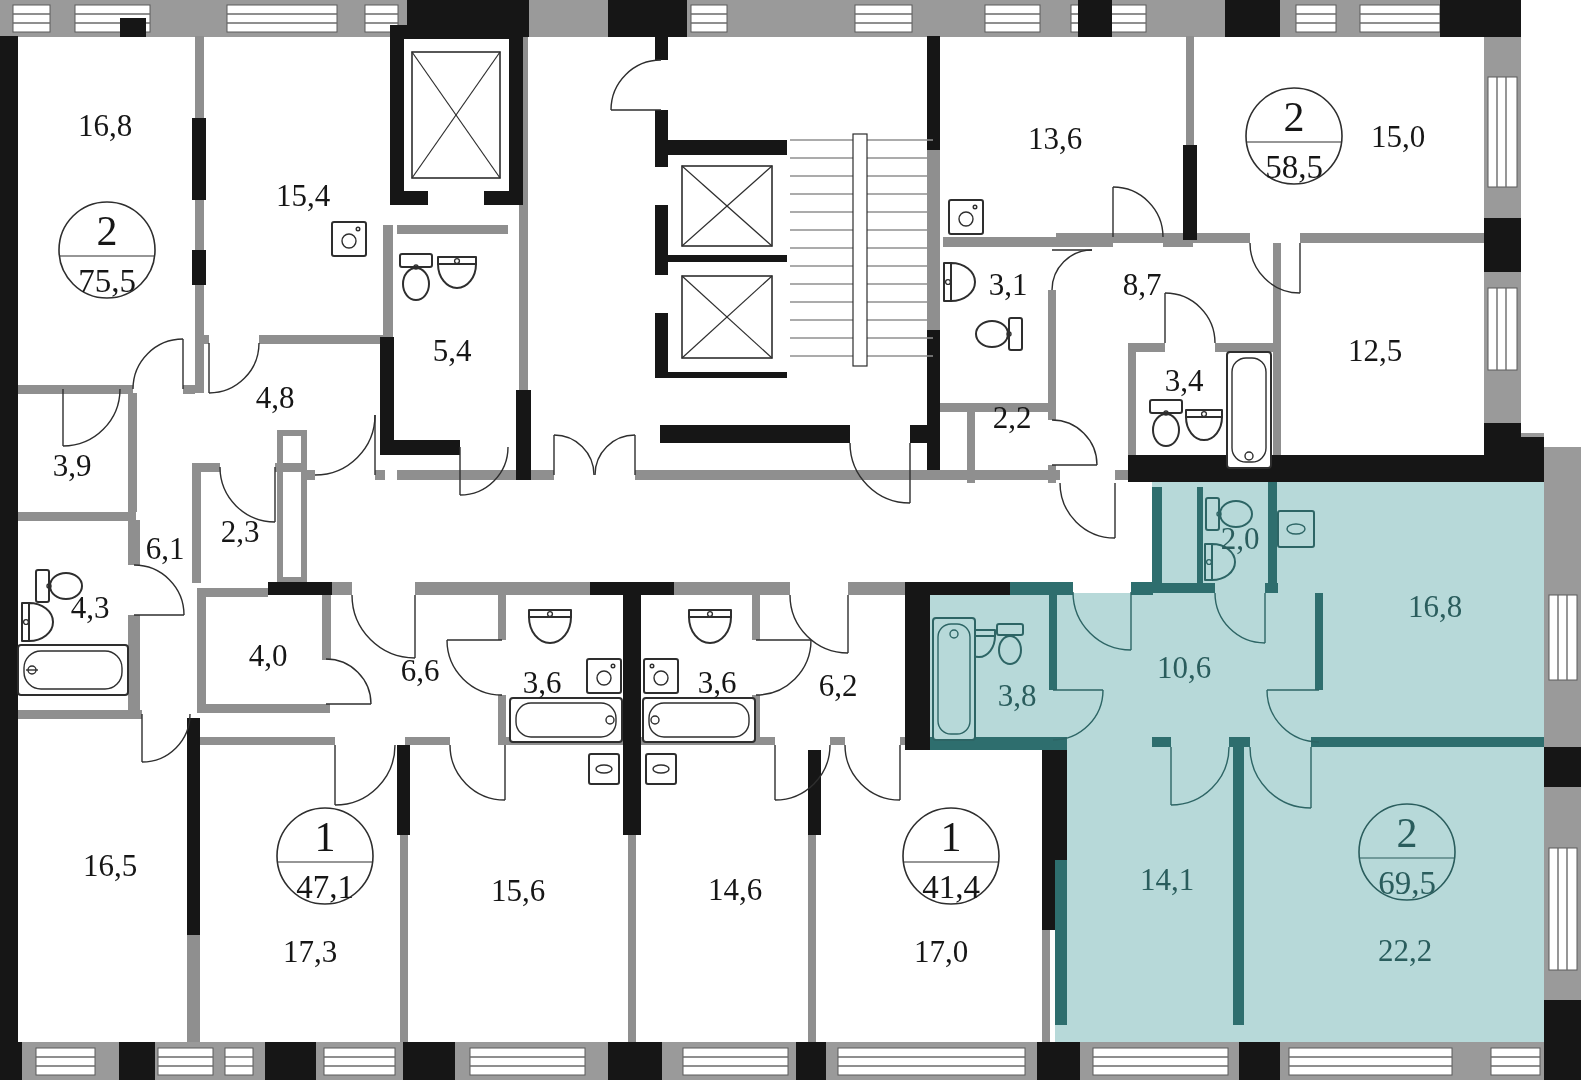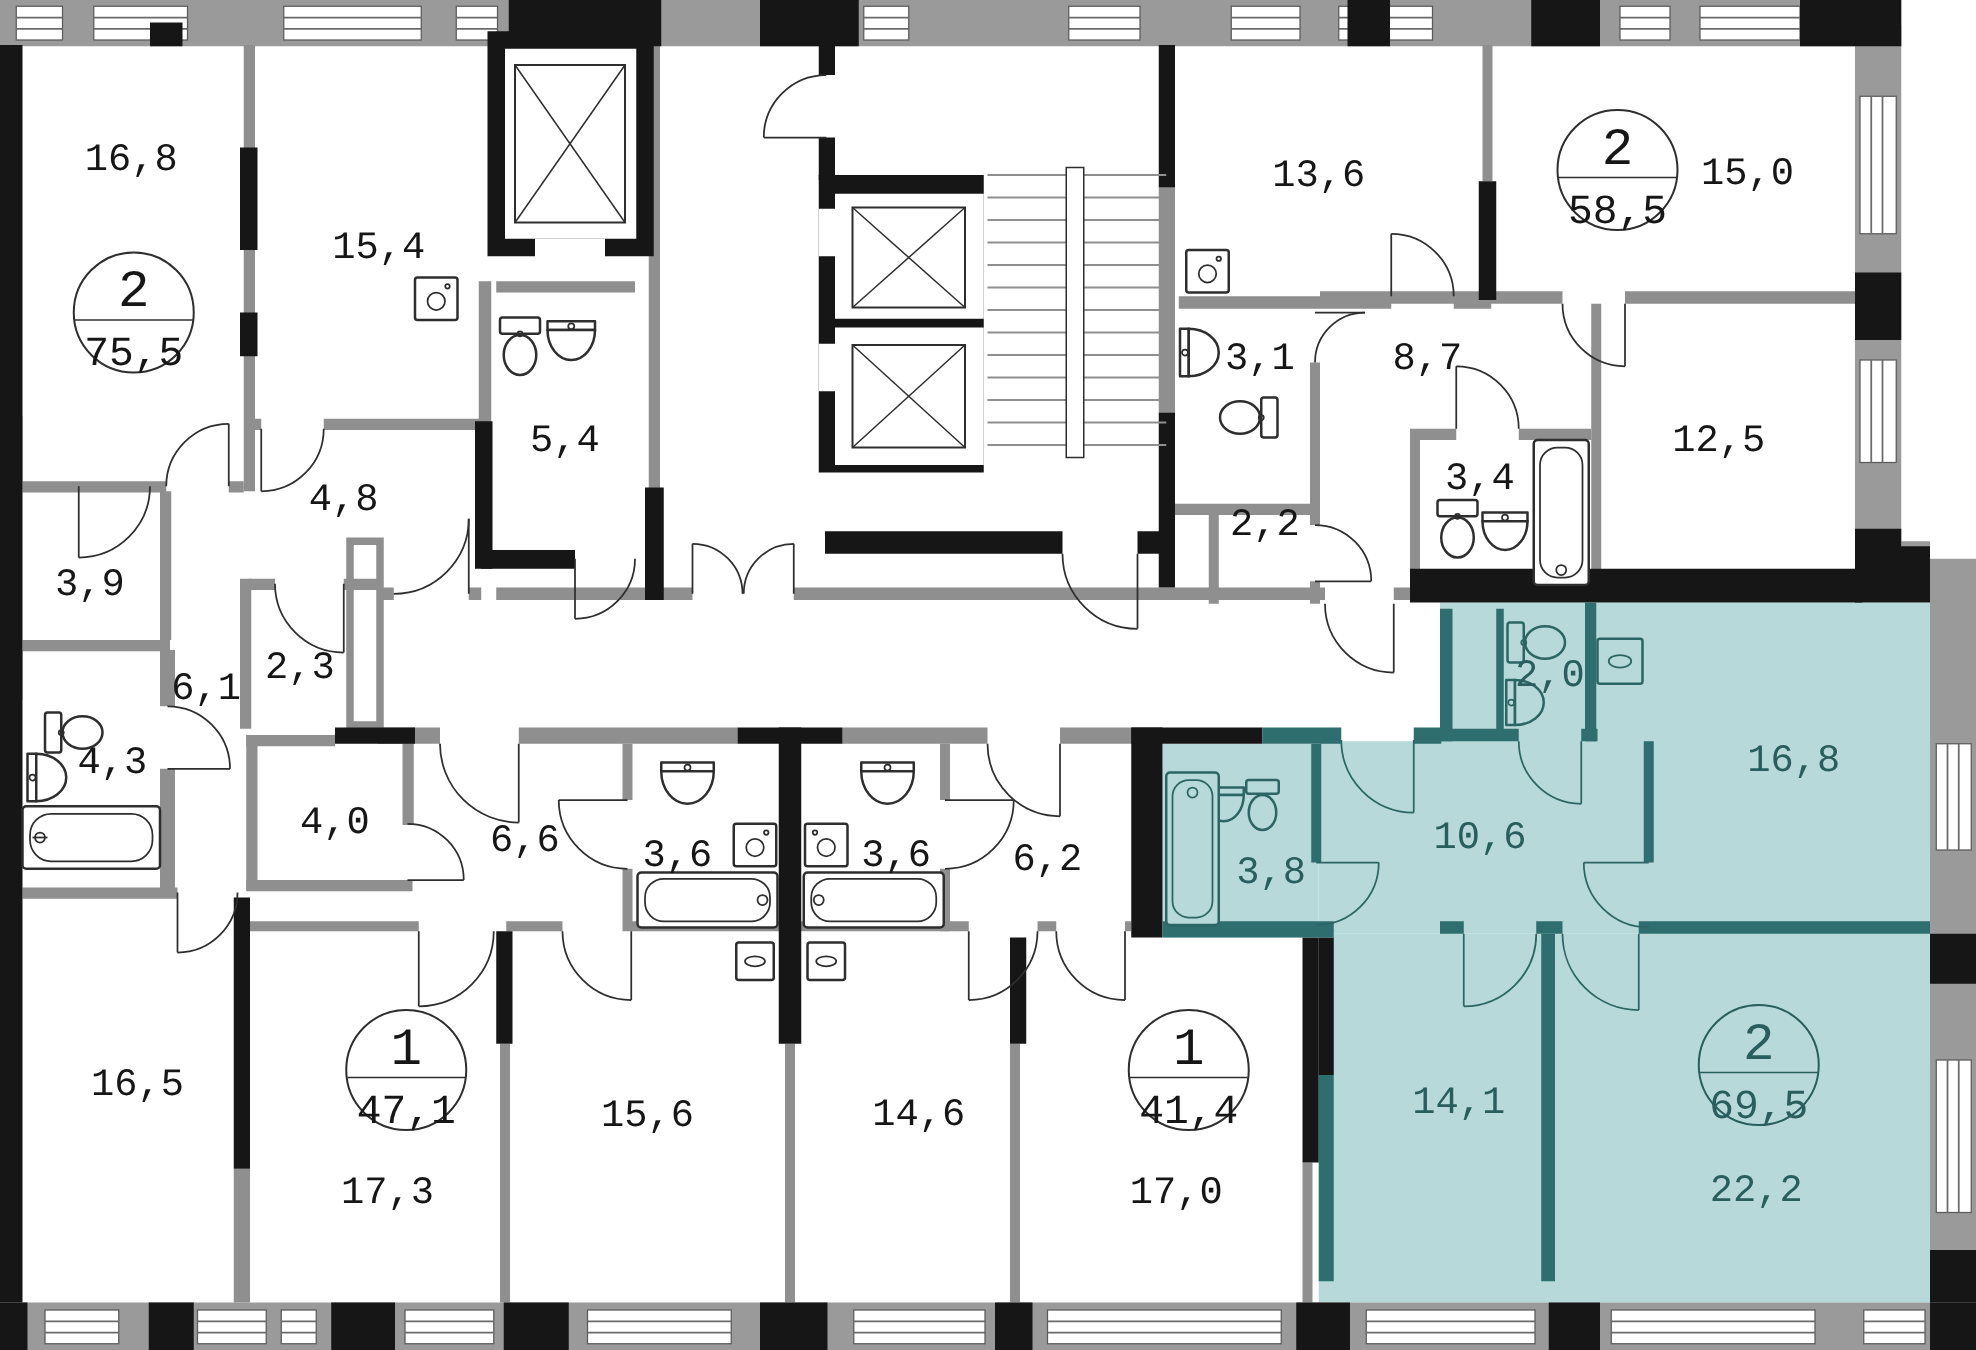--- a/index.html
+++ b/index.html
@@ -1,16 +1,16 @@
 <!DOCTYPE html>
 <html><head>
 <meta charset="utf-8">
 <style>
   html,body{margin:0;padding:0;background:#fff;}
-  .stage{width:1581px;height:1080px;position:relative;background:#b91c1c;font-family:Liberation Mono, monospace;}
+  .stage{width:1581px;height:1080px;position:relative;background:#b91c1c;font-family:Liberation Serif, serif;}
   svg{display:block}
   .band{fill:#9a9a9a}
   .wg{fill:#8f8f8f}
   .wb{fill:#161616}
   .wt{fill:#2e6e6e}
   .tf{fill:#b7d9d9}
   .win{fill:#ffffff;stroke:#5a5a5a;stroke-width:1}
   .wl{stroke:#6a6a6a;stroke-width:1.4}
   .fx{fill:#ffffff;stroke:#2e2e2e;stroke-width:2;stroke-linejoin:round}
   .fxi{fill:none;stroke:#2e2e2e;stroke-width:1.4}

